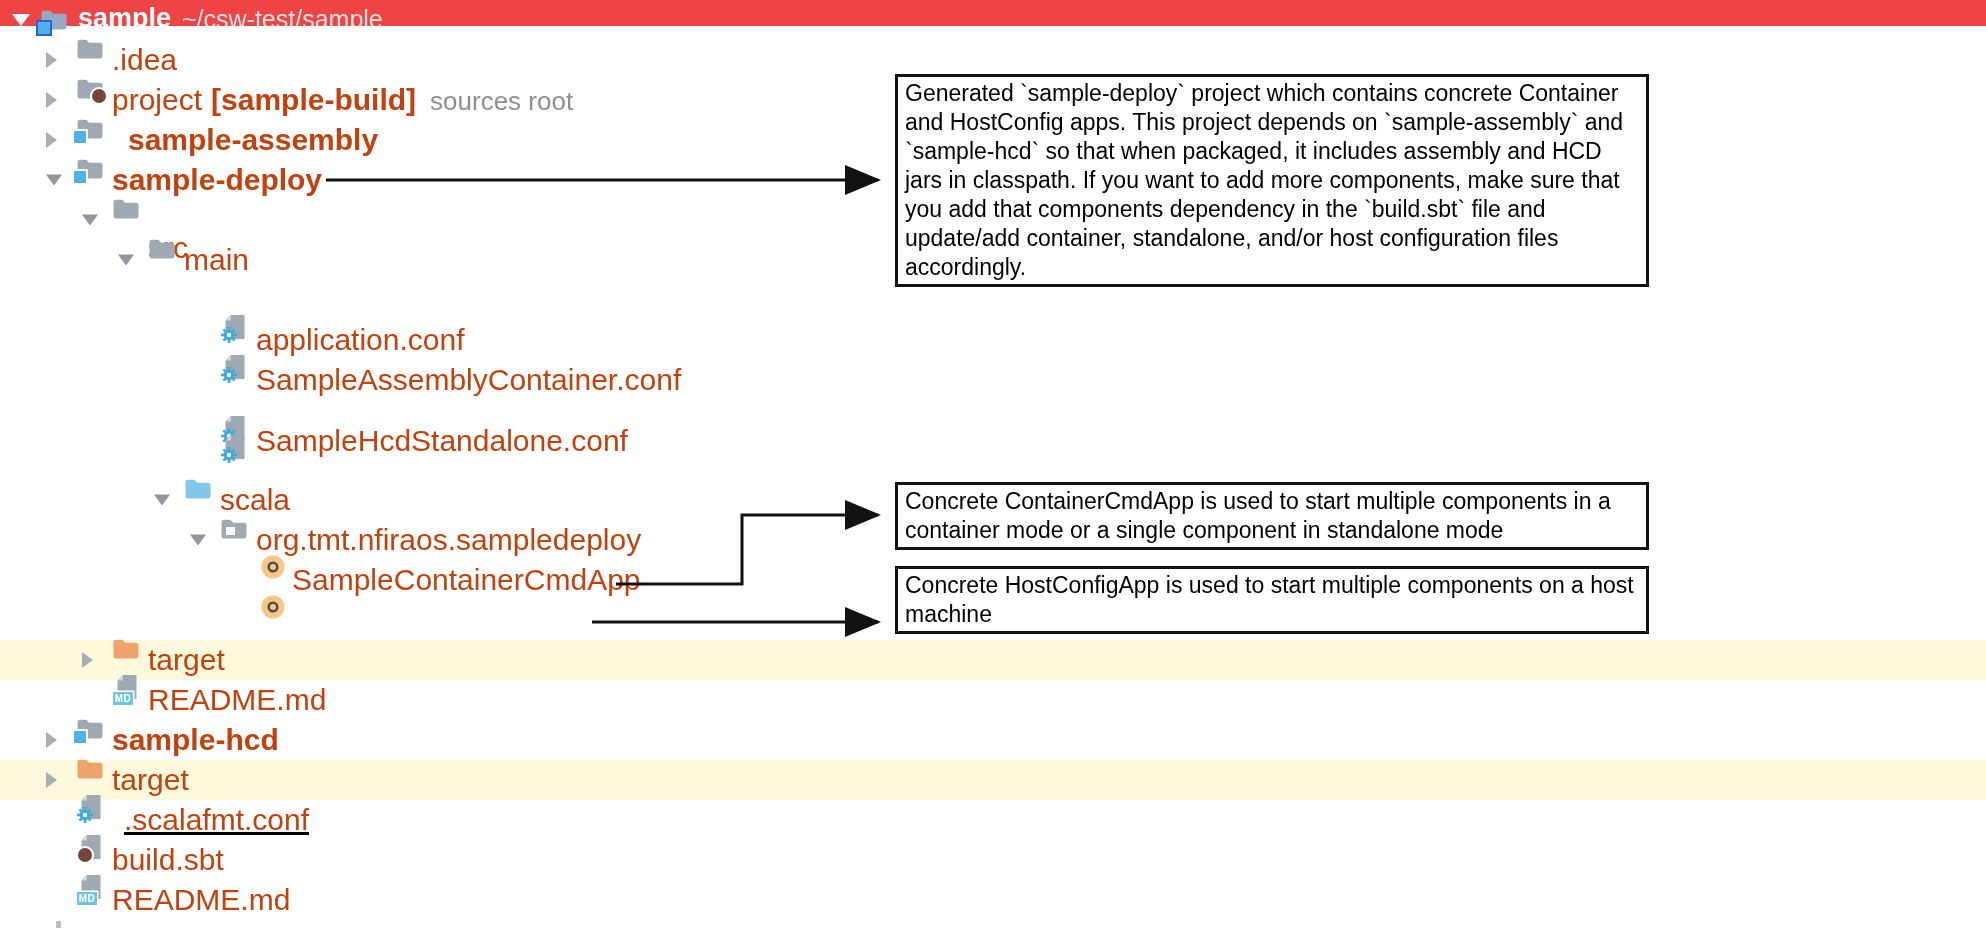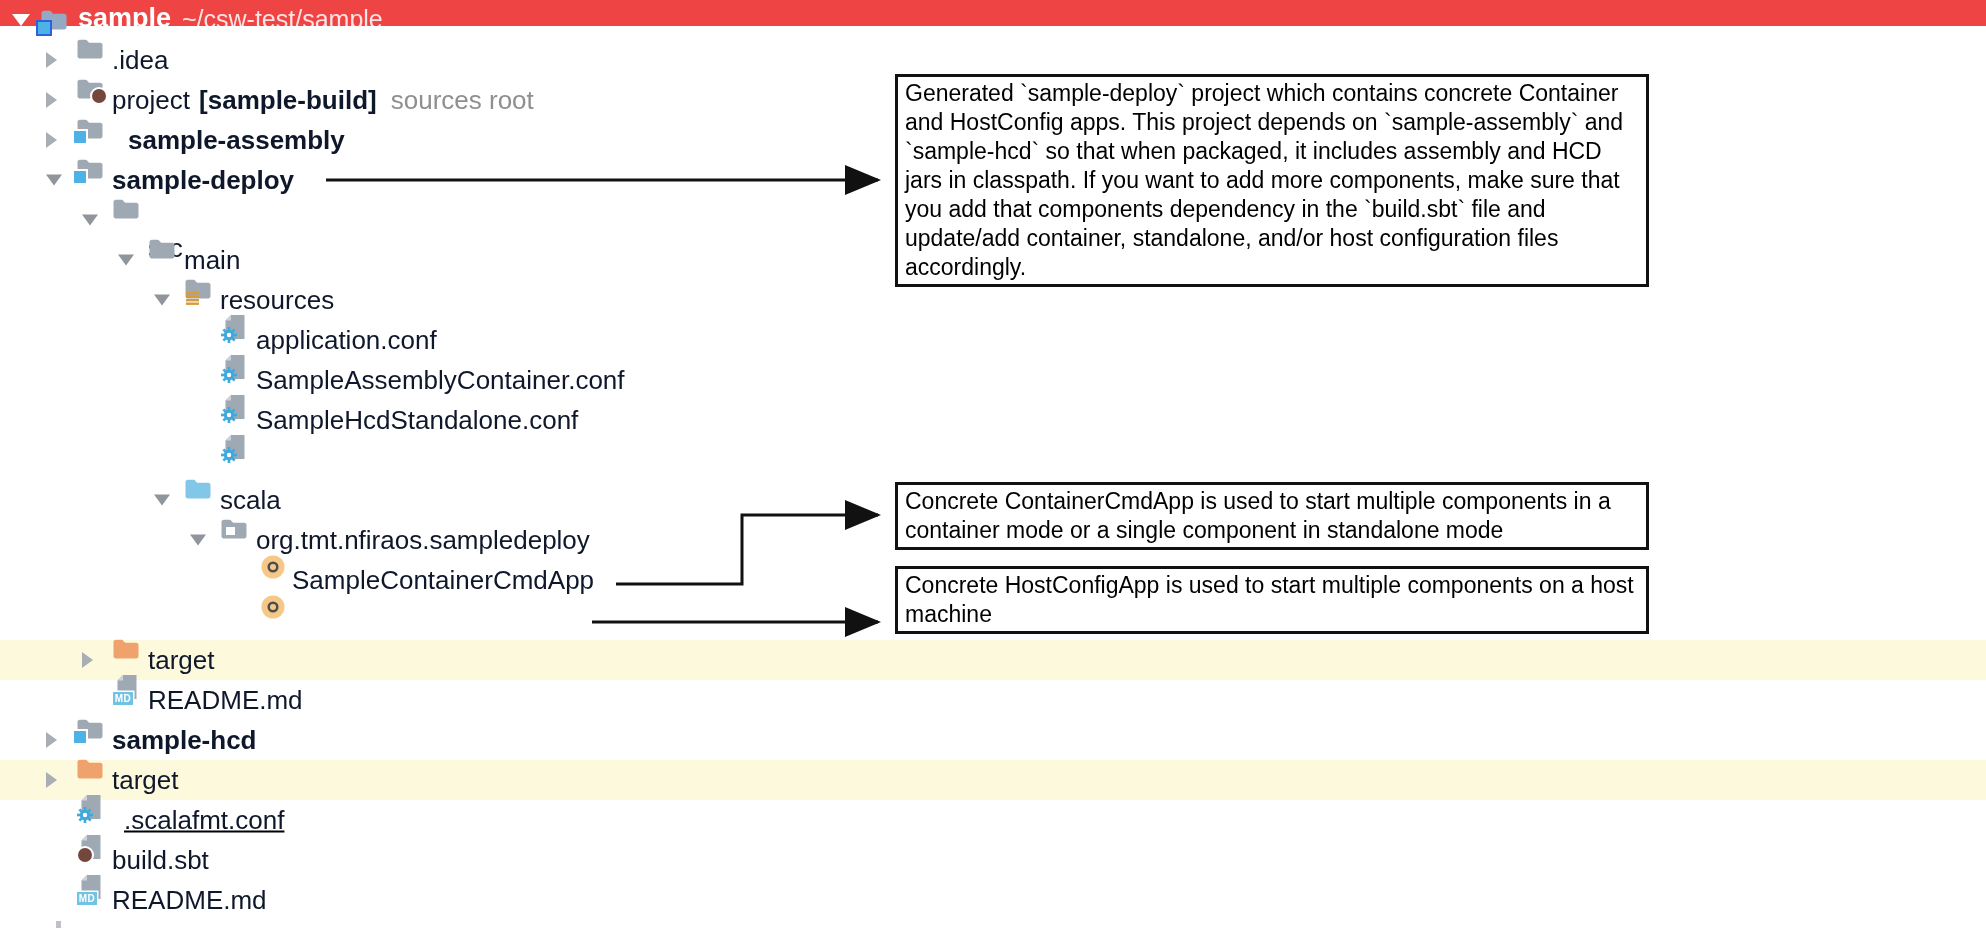--- a/index.html
+++ b/index.html
@@ -14,21 +14,21 @@
   .hdr-path{position:absolute;left:182px;top:5px;font-size:25px;color:rgba(255,255,255,0.85);white-space:nowrap;}
   
   #tree{position:absolute;top:0;left:0;width:100%;height:100%;}
   .row{position:absolute;left:0;width:100%;height:40px;}
   .row.hl{background:#FCF9DC;}
   .chev{position:absolute;top:50%;transform:translateY(-50%);width:0;height:0;}
   .chev.c{border-top:8px solid transparent;border-bottom:8px solid transparent;border-left:11px solid #A9AEB4;}
   .chev.e{border-left:8px solid transparent;border-right:8px solid transparent;border-top:11px solid #8F959B;}
   .iconw{position:absolute;top:50%;transform:translateY(-50%);}
   .labels{position:absolute;top:50%;transform:translateY(-50%);display:flex;align-items:baseline;white-space:nowrap;}
-  .lbl{font-size:26px;color:#0f172a;}
+  .lbl{font-size:30px;color:#c2410c;}
   .lbl.b{font-weight:700;}
   .sfx{font-size:26px;color:#8F8F8F;margin-left:14px;}
   .gap{margin-left:9px;}
   
   .callout{position:absolute;left:895px;width:734px;background:#fff;border:3px solid #111;
            padding:2px 7px;font-size:23px;line-height:29px;color:#000;}
   #box1{top:74px;}
   #box2{top:482px;}
   #box3{top:566px;}
   
@@ -117,39 +117,20 @@
         <span class="chev e" style="left: 118px;"></span>
         <span style="position: absolute; top: 50%; transform: translateY(-50%); left: 148px;">
           <span class="iconw" style="width: 28px; height: 22px; position: relative; display: block;"><svg width="28" height="22" viewBox="0 0 28 22">
               <path d="M1.5 4 C1.5 2.8 2.5 1.8 3.7 1.8 H10.3 L13.1 4.8 H24.3 C25.5 4.8 26.5 5.8 26.5 7 V18.3 C26.5 19.5 25.5 20.5 24.3 20.5 H3.7 C2.5 20.5 1.5 19.5 1.5 18.3 Z" fill="#9FA9B4"></path>
             </svg></span>
         </span>
         <span class="labels" style="left: 184px;">
           <span class="lbl">main</span>
         </span>
       </div>
-      <div class="row" style="top: 280px;">
-        <span class="chev e" style="left: 154px;"></span>
-        <span style="position: absolute; top: 50%; transform: translateY(-50%); left: 184px;">
-          <span class="iconw" style="width: 28px; height: 22px; position: relative; display: block;"><svg width="28" height="22" viewBox="0 0 28 22">
-              <path d="M1.5 4 C1.5 2.8 2.5 1.8 3.7 1.8 H10.3 L13.1 4.8 H24.3 C25.5 4.8 26.5 5.8 26.5 7 V18.3 C26.5 19.5 25.5 20.5 24.3 20.5 H3.7 C2.5 20.5 1.5 19.5 1.5 18.3 Z" fill="#9FA9B4"></path>
-            </svg>
-      <svg style="position:absolute;left:2px;bottom:-6px" width="15" height="14" viewBox="0 0 15 14">
-              <g fill="#D79A3D">
-                <rect y="0" width="13" height="2.4"></rect>
-                <rect y="3.5" width="13" height="2.4"></rect>
-                <rect y="7" width="13" height="2.4"></rect>
-                <rect y="10.5" width="13" height="2.4"></rect>
-              </g>
-            </svg></span>
-        </span>
-        <span class="labels" style="left: 220px;">
-          <span class="lbl">resources</span>
-        </span>
-      </div>
       <div class="row" style="top: 320px;">
         <span style="position: absolute; top: 50%; transform: translateY(-50%); left: 224px;">
           <span class="iconw" style="width: 22px; height: 26px; position: relative; display: block;"><svg width="22" height="26" viewBox="0 0 22 26">
               <path d="M7 1 H20.5 V25 H1.5 V6.5 Z" fill="#9FA9B4"></path>
               <path d="M7 1 L1.5 6.5 H7 Z" fill="#CDD4DA"></path>
             </svg><svg style="position:absolute;left:-3px;bottom:-3px" width="16" height="16" viewBox="0 0 16 16">
   <g fill="#3EA9DE">
    <rect x="6.7" y="0" width="2.6" height="16"></rect>
                 <rect x="0" y="6.7" width="16" height="2.6"></rect>
    <rect x="6.7" y="0" width="2.6" height="16" transform="rotate(45 8 8)"></rect>
@@ -176,21 +157,21 @@
    <rect x="6.7" y="0" width="2.6" height="16" transform="rotate(-45 8 8)"></rect>
    <circle cx="8" cy="8" r="5.2"></circle>
               </g>
   <circle cx="8" cy="8" r="2.2" fill="#fff"></circle>
             </svg></span>
         </span>
         <span class="labels" style="left: 256px;">
           <span class="lbl">SampleAssemblyContainer.conf</span>
         </span>
       </div>
-      <div class="row" style="top: 400px;">
+      <div class="row" style="top: 421px;">
         <span style="position: absolute; top: 50%; transform: translateY(-50%); left: 224px;">
           <span class="iconw" style="width: 22px; height: 26px; position: relative; display: block;"><svg width="22" height="26" viewBox="0 0 22 26">
               <path d="M7 1 H20.5 V25 H1.5 V6.5 Z" fill="#9FA9B4"></path>
               <path d="M7 1 L1.5 6.5 H7 Z" fill="#CDD4DA"></path>
             </svg><svg style="position:absolute;left:-3px;bottom:-3px" width="16" height="16" viewBox="0 0 16 16">
   <g fill="#3EA9DE">
    <rect x="6.7" y="0" width="2.6" height="16"></rect>
                 <rect x="0" y="6.7" width="16" height="2.6"></rect>
    <rect x="6.7" y="0" width="2.6" height="16" transform="rotate(45 8 8)"></rect>
    <rect x="6.7" y="0" width="2.6" height="16" transform="rotate(-45 8 8)"></rect>

